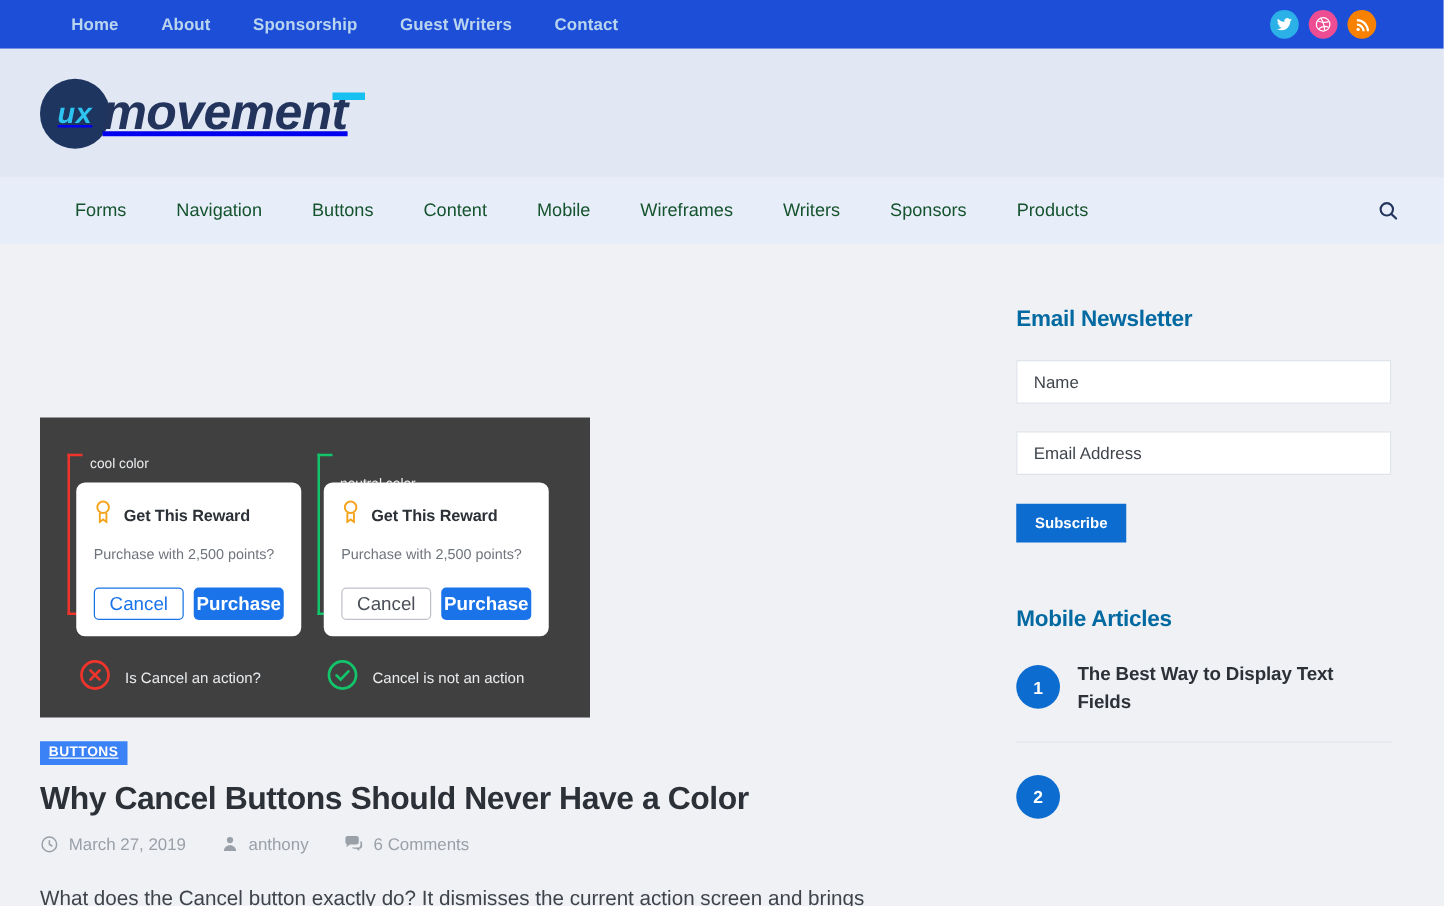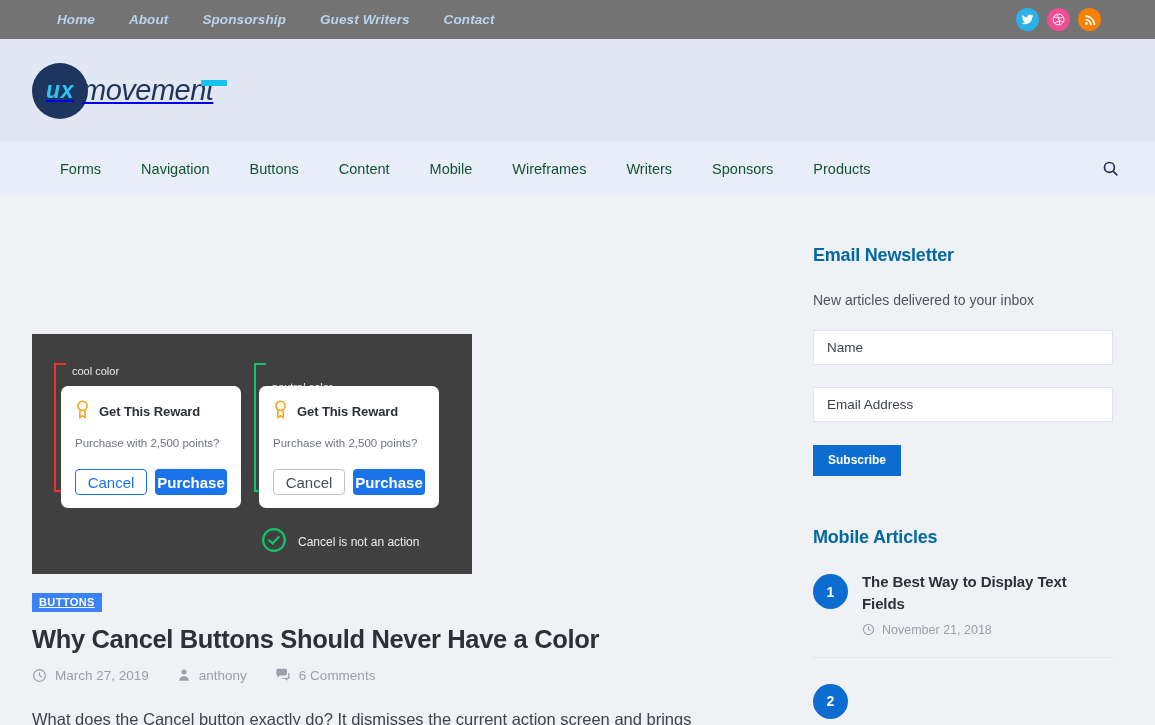--- a/index.html
+++ b/index.html
@@ -6,25 +6,24 @@
   html, body {
     width: 1155px; height: 725px;
     overflow: hidden;
     background: #eff1f5;
     font-family: "Liberation Sans", sans-serif;
   }
 
   
   .topbar {
     height: 39px;
-    background: #737373;
+    background: #1d4ed8;
     display: flex;
     align-items: center;
     padding: 0 24px 0 40px;
-    font-style: italic;
   }
   .topnav { display: flex; align-items: center; gap: 0; }
   .topnav a {
     color: #b8d4ee;
     font-size: 13.5px;
     font-weight: bold;
     text-decoration: none;
     padding: 0 17px;
     letter-spacing: .1px;
     white-space: nowrap;
@@ -50,23 +49,23 @@
   .logo-circle {
     width: 56px; height: 56px; border-radius: 50%;
     background: #1e3560;
     display: flex; align-items: center; justify-content: center;
     color: #2ec4f1;
     font-size: 23px; font-weight: bold; font-style: italic;
     letter-spacing: .5px;
   }
   .logo-word {
     color: #22345c;
-    font-size: 29px;
+    font-size: 40px;
     font-style: italic;
-    font-weight: normal;
+    font-weight: bold;
     margin-left: -6px;
     letter-spacing: -.5px;
     position: relative;
   }
   .logo-dash {
     position: absolute;
     right: -14px; top: 6px;
     width: 26px; height: 6px;
     background: #16c0f0;
   }
@@ -371,20 +370,29 @@
           </span>
           <span class="card-title">Get This Reward</span>
         </div>
         <div class="card-sub">Purchase with 2,500 points?</div>
         <div class="card-btns">
           <div class="btn btn-cancel-gray">Cancel</div>
           <div class="btn btn-purchase">Purchase</div>
         </div>
       </div>
 
+      <div class="verdict" style="left:31px; top:193px;">
+        <span>
+          <svg width="26" height="26" viewBox="0 0 24 24" fill="none" stroke="#f0342c" stroke-width="2" stroke-linecap="round">
+              <circle cx="12" cy="12" r="10"></circle>
+              <path d="M8.6 8.6l6.8 6.8M15.4 8.6l-6.8 6.8"></path>
+            </svg>
+        </span>
+        <span>Is Cancel an action?</span>
+      </div>
 
       <div class="verdict" style="left:229px; top:193px;">
         <span>
           <svg width="26" height="26" viewBox="0 0 24 24" fill="none" stroke="#12c46a" stroke-width="2" stroke-linecap="round">
               <circle cx="12" cy="12" r="10"></circle>
               <path d="M7.6 12.3l3 3 5.8-6"></path>
             </svg>
         </span>
         <span>Cancel is not an action</span>
       </div>
@@ -418,40 +426,32 @@
       </span>
     </div>
 
     <p class="post-body">What does the Cancel button exactly do? It dismisses the current action screen and brings</p>
   </main>
 
   <aside class="sidebar">
 
     <div>
       <h2 class="side-h">Email Newsletter</h2>
-      <div class="side-sub">New articles delivered to your inbox</div>
       <input class="field" type="text" placeholder="Name" style="">
       <input class="field" type="email" placeholder="Email Address" style="">
       <button class="subscribe">Subscribe</button>
     </div>
 
     <div>
       <h2 class="side-h popular-h">Mobile Articles</h2>
 
       <div class="pop-item">
         <div class="pop-num">1</div>
         <div>
           <a class="pop-title" href="#" style="text-decoration:none; display:block;">The Best Way to Display Text Fields</a>
-          <div class="pop-date">
-            <svg width="13" height="13" viewBox="0 0 24 24" fill="none" stroke="#9aa0a8" stroke-width="2">
-                <circle cx="12" cy="12" r="9.3"></circle>
-                <path d="M12 6.6V12l3.8 2.4"></path>
-              </svg>
-            <span>November 21, 2018</span>
-          </div>
         </div>
       </div>
 
       <div class="pop-item">
         <div class="pop-num">2</div>
       </div>
     </div>
   </aside>
 </div>
 

